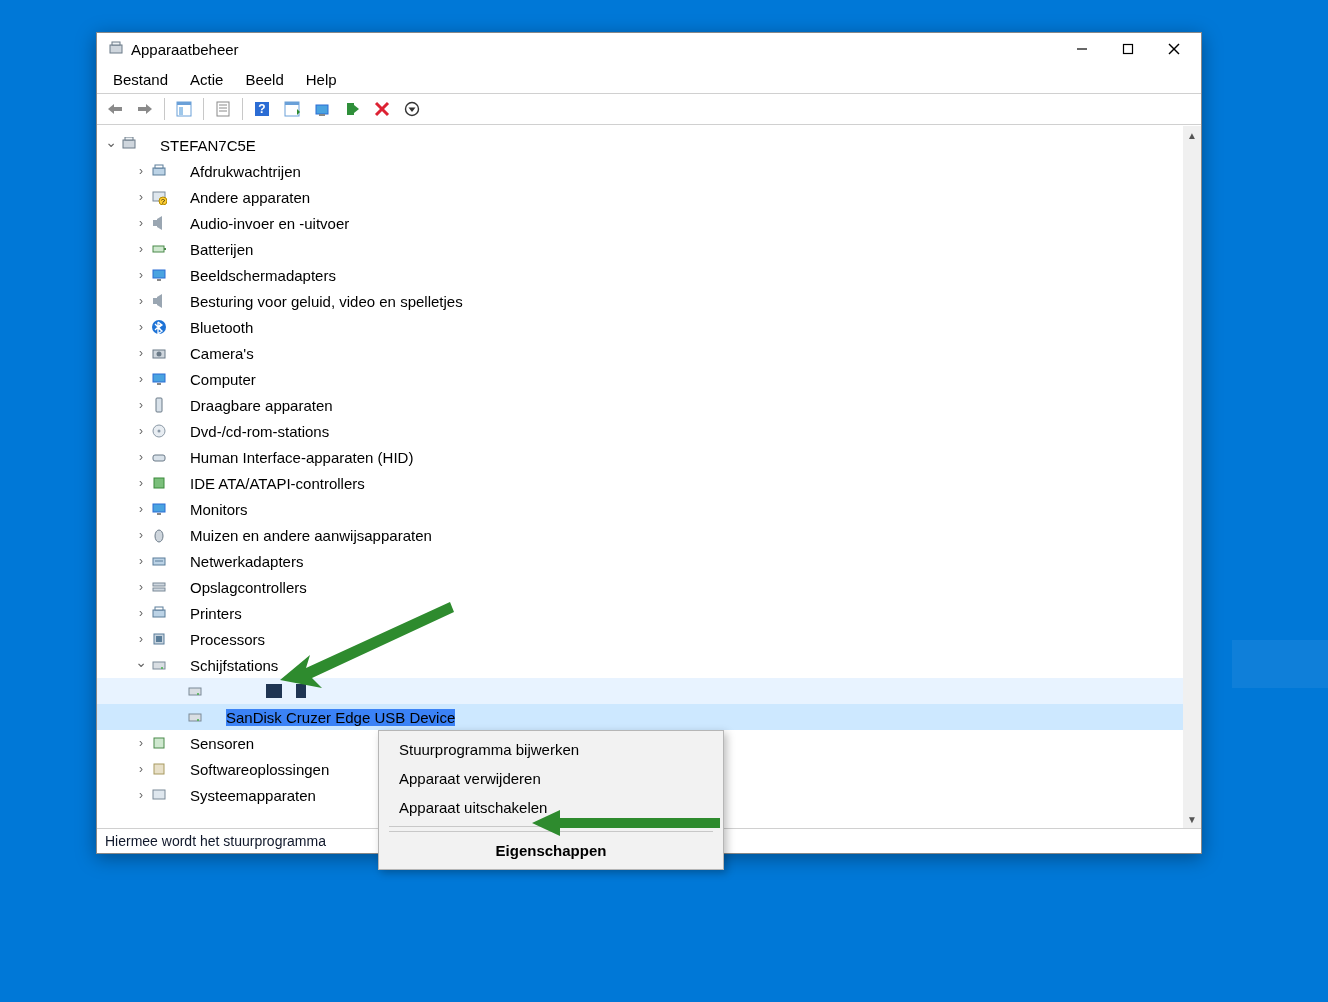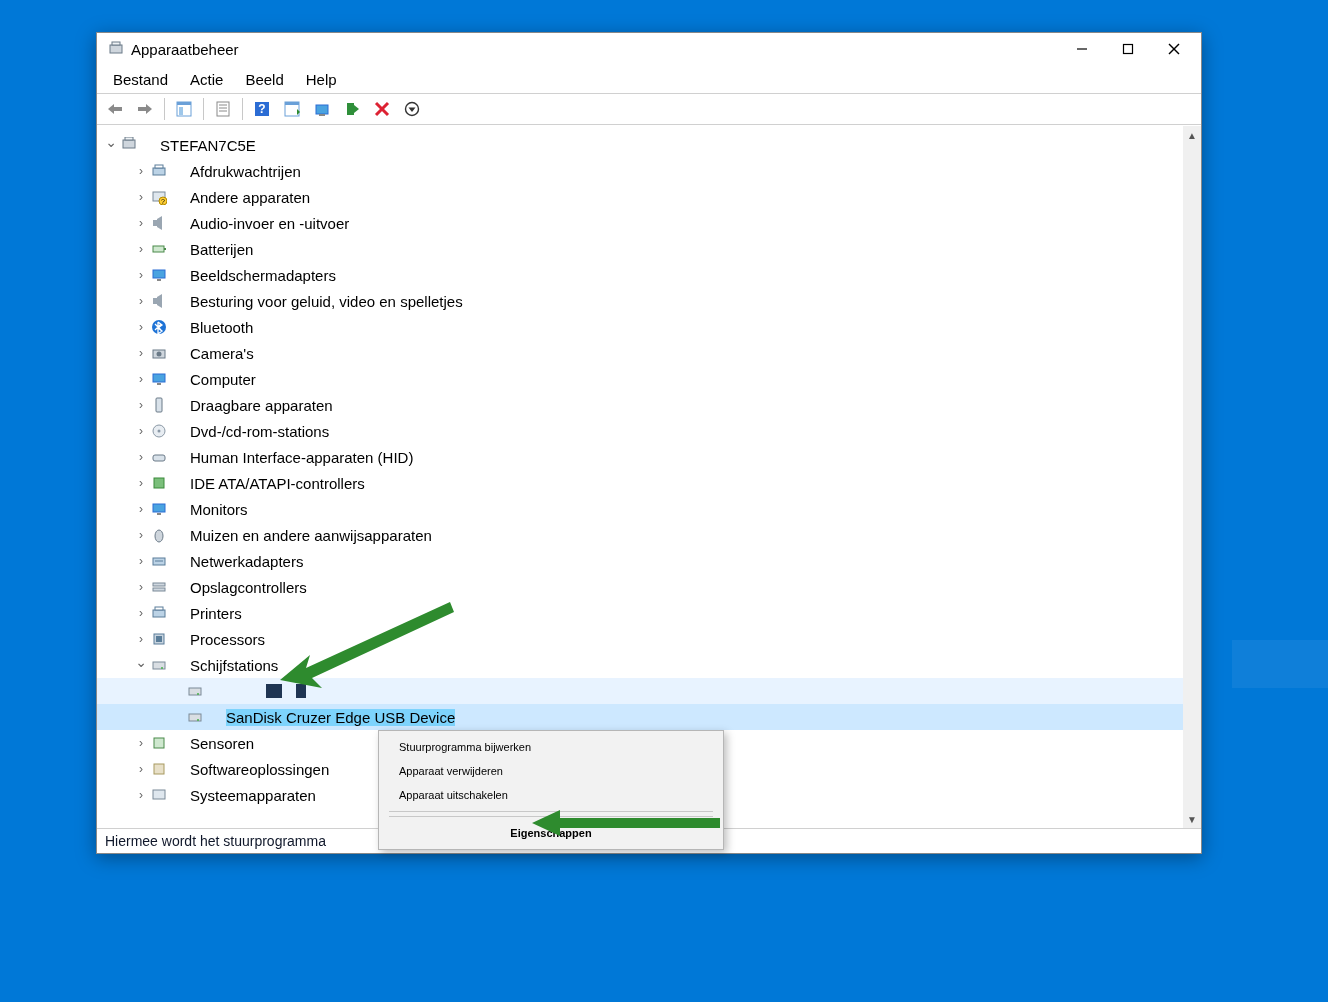--- a/index.html
+++ b/index.html
@@ -23,25 +23,25 @@
   .statusbar{height:24px;border-top:1px solid #d0d0d0;display:flex;align-items:center;padding:0 8px;font-size:14px;color:#0f172a;overflow:hidden;white-space:nowrap;}
   
   .row{display:flex;align-items:center;height:26px;white-space:nowrap;}
   .exp{width:16px;text-align:center;color:#666;font-size:12px;user-select:none;}
   .ico{width:20px;height:18px;display:flex;align-items:center;justify-content:center;margin-right:4px;}
   .lbl{font-size:15px;margin-left:17px;}
   .lvl0{padding-left:6px;}
   .lvl1{padding-left:36px;}
   .lvl2{padding-left:72px;}
   .sel{background:#cde8ff;}
-  .sel .lbl{background:#7dd3fc;}
+  .sel .lbl{background:#3b82f6;}
   .partial{background:#e8f3ff;padding-right:8px;}
   
   .ctx{position:absolute;left:378px;top:730px;width:340px;background:#f2f2f2;border:1px solid #b6b6b6;box-shadow:3px 3px 8px rgba(0,0,0,.25);padding:4px 2px;z-index:50;}
-  .ctx .ci{padding:6px 18px;font-size:11px;}
+  .ctx .ci{padding:6px 18px;font-size:15px;}
   .ctx .csep{height:1px;background:#c8c8c8;margin:4px 8px;}
   .ctx .bold{font-weight:600;text-align:center;}
   
   .arrow{position:absolute;pointer-events:none;z-index:60;}
   
   svg{display:block;}
   
   .desk-stripe{position:absolute;right:0;top:640px;width:96px;height:48px;background:rgba(255,255,255,.06);}
 </style>
 </head>

